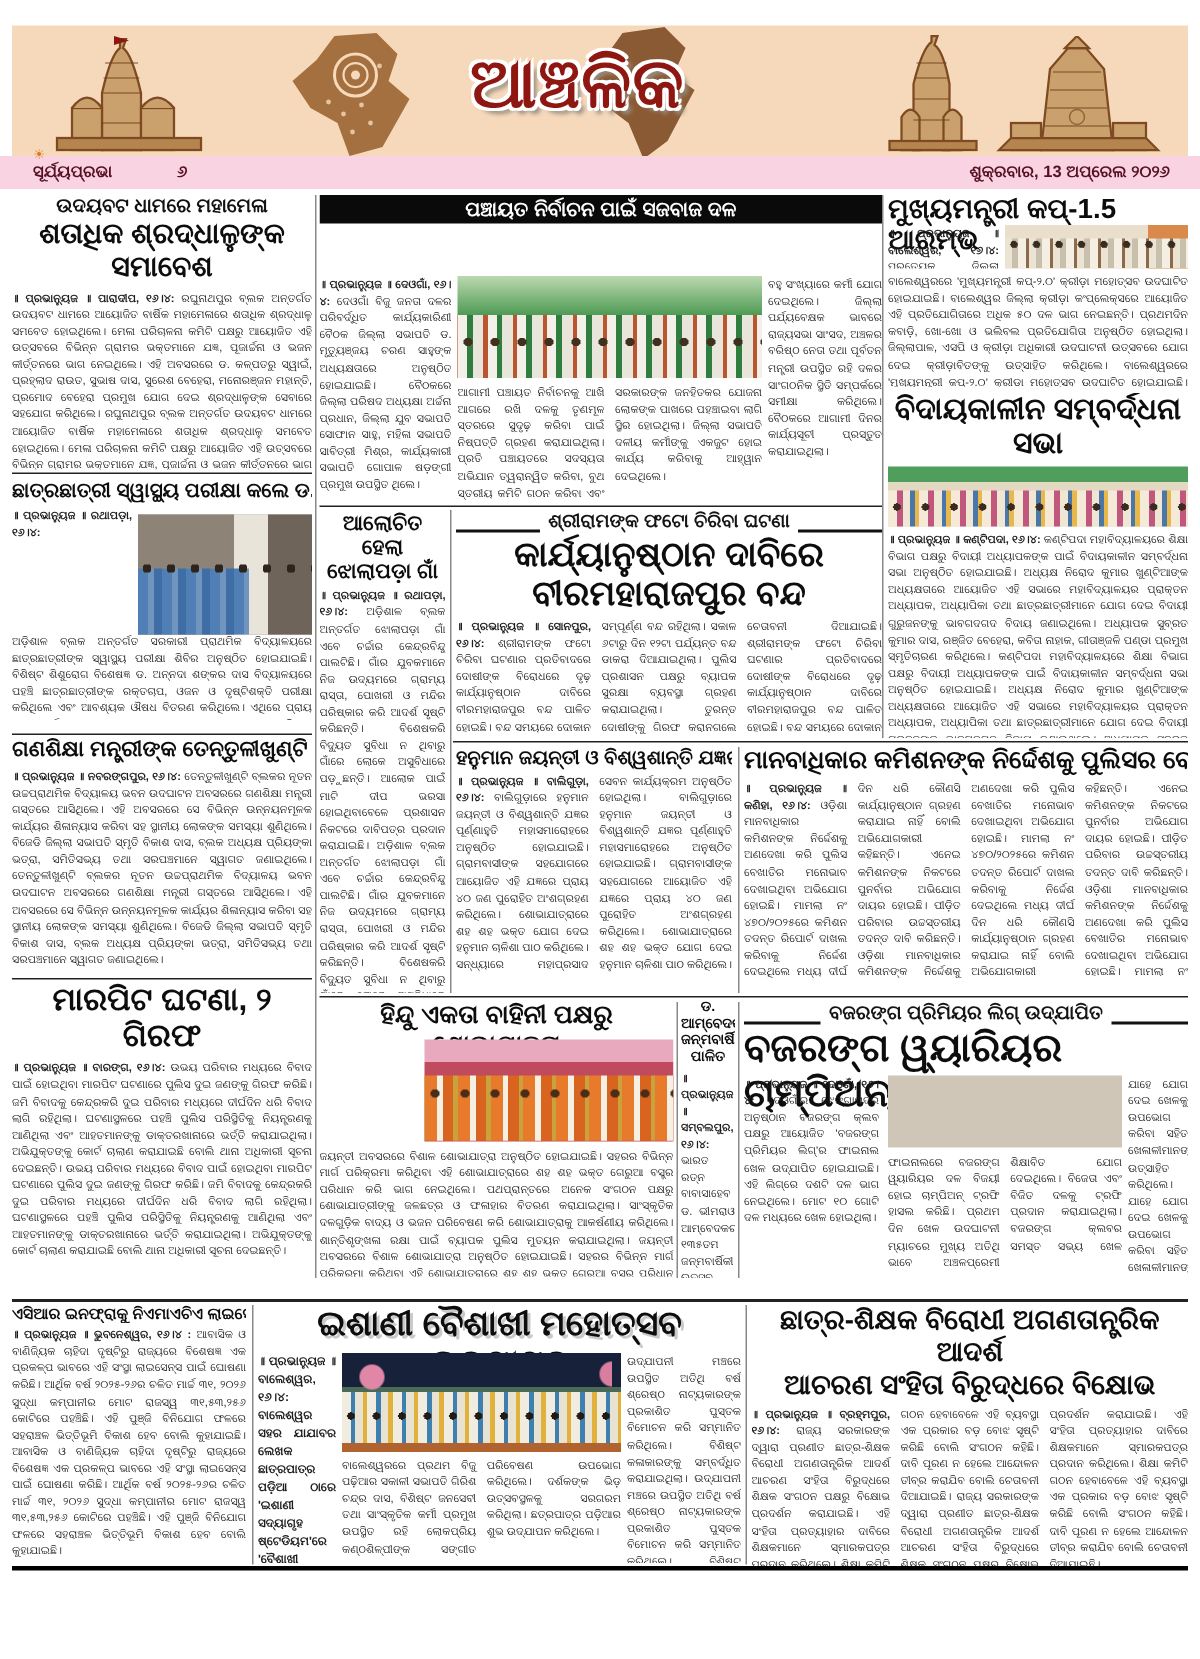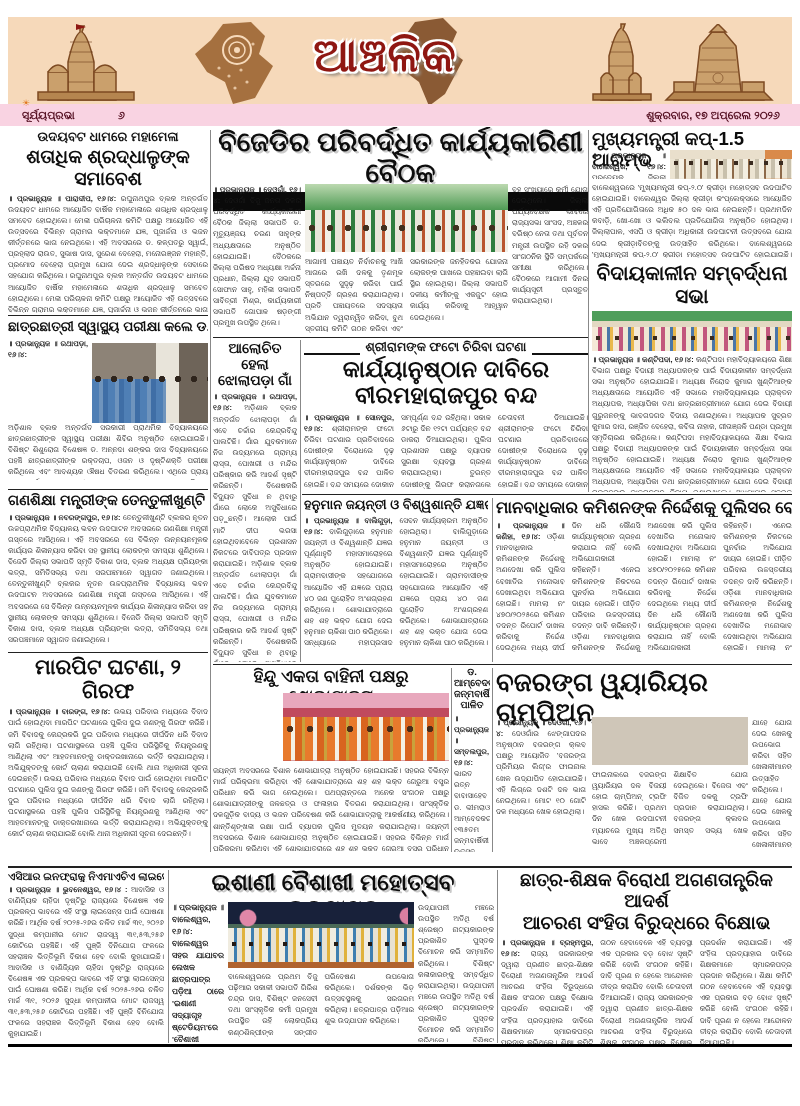--- a/index.html
+++ b/index.html
@@ -169,21 +169,21 @@
           <line x1="36" y1="60" x2="80" y2="60"></line>
         <circle cx="58" cy="54" r="5" fill="none"></circle>
       </g>
     </svg>
   </div>
 
   <div class="abs" id="pinkstrip"></div>
   <div class="abs" id="sun">☀</div>
   <div class="abs stripTxt" style="left:22px;top:104px;z-index:5">ସୂର୍ଯ୍ୟପ୍ରଭା</div>
   <div class="abs stripTxt" style="left:118px;top:104px;z-index:5">୬</div>
-  <div class="abs stripTxt" style="right:20px;top:104px;z-index:5">ଶୁକ୍ରବାର, ୧୭ ଅପ୍ରେଲ ୨୦୨୬</div>
+  <div class="abs stripTxt" style="right:20px;top:104px;z-index:5">ଶୁକ୍ରବାର, 13 ଅପ୍ରେଲ ୨୦୨୬</div>
 
   <div class="abs vr" style="left:210px;top:130px;height:722px"></div>
   <div class="abs vr" style="left:588px;top:130px;height:362px"></div>
   <div class="abs vr" style="left:300px;top:340px;height:322px"></div>
   <div class="abs vr" style="left:492px;top:498px;height:164px"></div>
   <div class="abs vr" style="left:451px;top:668px;height:184px"></div>
   <div class="abs vr" style="left:492px;top:668px;height:184px"></div>
   <div class="abs vr" style="left:168px;top:870px;height:173px"></div>
   <div class="abs vr" style="left:497px;top:870px;height:173px"></div>
 
@@ -234,21 +234,20 @@
 
   <div class="abs clip" style="left:8px;top:870px;width:156px;height:174px">
     <div class="hl ctr nowrap" style="font-size:10.5px;margin-bottom:2px">ଏସିଆର ଇନଫ୍ରାକୁ ନିଏମାଏଚିଏ ଲାଇସେନ୍ସ</div>
     <div class="body" style="height:156px">
       <span class="dl">॥ ପ୍ରଭାନ୍ୟୁଜ ॥ ଭୁବନେଶ୍ୱର, ୧୬।୪ :</span>
       <span>ଆବାସିକ ଓ ବାଣିଜ୍ୟିକ ଚାହିଦା ଦୃଷ୍ଟିରୁ ରାଜ୍ୟରେ ବିଶେଷଜ୍ଞ ଏକ ପ୍ରକଳ୍ପ ଭାବରେ ଏହି ସଂସ୍ଥା ଲାଇସେନ୍ସ ପାଇଁ ଘୋଷଣା କରିଛି। ଆର୍ଥିକ ବର୍ଷ ୨୦୨୫-୨୬ର ଚଳିତ ମାର୍ଚ୍ଚ ୩୧, ୨୦୨୬ ସୁଦ୍ଧା କମ୍ପାନୀର ମୋଟ ରାଜସ୍ୱ ୩୧,୫୩,୨୫୬ କୋଟିରେ ପହଞ୍ଚିଛି। ଏହି ପୁଞ୍ଜି ବିନିଯୋଗ ଫଳରେ ସହରାଞ୍ଚଳ ଭିତ୍ତିଭୂମି ବିକାଶ ହେବ ବୋଲି କୁହାଯାଇଛି। ଆବାସିକ ଓ ବାଣିଜ୍ୟିକ ଚାହିଦା ଦୃଷ୍ଟିରୁ ରାଜ୍ୟରେ ବିଶେଷଜ୍ଞ ଏକ ପ୍ରକଳ୍ପ ଭାବରେ ଏହି ସଂସ୍ଥା ଲାଇସେନ୍ସ ପାଇଁ ଘୋଷଣା କରିଛି। ଆର୍ଥିକ ବର୍ଷ ୨୦୨୫-୨୬ର ଚଳିତ ମାର୍ଚ୍ଚ ୩୧, ୨୦୨୬ ସୁଦ୍ଧା କମ୍ପାନୀର ମୋଟ ରାଜସ୍ୱ ୩୧,୫୩,୨୫୬ କୋଟିରେ ପହଞ୍ଚିଛି। ଏହି ପୁଞ୍ଜି ବିନିଯୋଗ ଫଳରେ ସହରାଞ୍ଚଳ ଭିତ୍ତିଭୂମି ବିକାଶ ହେବ ବୋଲି କୁହାଯାଇଛି।</span>
     </div>
   </div>
 
   <div class="abs clip" style="left:213px;top:127px;width:375px;height:208px">
-    <div class="hl ctr shadowed" style="font-size:27px">ବିଜେଡିର ପରିବର୍ଦ୍ଧିତ କାର୍ଯ୍ୟକାରିଣୀ ବୈଠକ</div>
     <div id="bjdbar" style="margin-top:3px;height:19px">ପଞ୍ଚାୟତ ନିର୍ବାଚନ ପାଇଁ ସଜବାଜ ଦଳ</div>
     <div class="abs photo ph-bjd" style="left:92px;top:57px;width:203px;height:68px" aria-label="BJD expanded working-committee meeting group photo"></div>
     <div class="abs body" style="left:0;top:57px;width:88px;height:150px">
       <span class="dl">॥ ପ୍ରଭାନ୍ୟୁଜ ॥ ଦେଓଗାଁ, ୧୬।୪:</span>
       <span>ଦେଓଗାଁ ବିଜୁ ଜନତା ଦଳର ପରିବର୍ଦ୍ଧିତ କାର୍ଯ୍ୟକାରିଣୀ ବୈଠକ ଜିଲ୍ଲା ସଭାପତି ଡ. ମୃତ୍ୟୁଞ୍ଜୟ ଚରଣ ସାହୁଙ୍କ ଅଧ୍ୟକ୍ଷତାରେ ଅନୁଷ୍ଠିତ ହୋଇଯାଇଛି। ବୈଠକରେ ଜିଲ୍ଲା ପରିଷଦ ଅଧ୍ୟକ୍ଷା ଅର୍ଚ୍ଚନା ପ୍ରଧାନ, ଜିଲ୍ଲା ଯୁବ ସଭାପତି ସୋଫାନ ସାହୁ, ମହିଳା ସଭାପତି ସାବିତ୍ରୀ ମିଶ୍ର, କାର୍ଯ୍ୟକାରୀ ସଭାପତି ଗୋପାଳ ଷଡ଼ଙ୍ଗୀ ପ୍ରମୁଖ ଉପସ୍ଥିତ ଥିଲେ।</span>
     </div>
     <div class="abs body" style="left:299px;top:57px;width:76px;height:150px">
       <span>ବହୁ ସଂଖ୍ୟାରେ କର୍ମୀ ଯୋଗ ଦେଇଥିଲେ। ଜିଲ୍ଲା ପର୍ଯ୍ୟବେକ୍ଷକ ଭାବରେ ରାଜ୍ୟସଭା ସାଂସଦ, ଅଞ୍ଚଳର ବରିଷ୍ଠ ନେତା ତଥା ପୂର୍ବତନ ମନ୍ତ୍ରୀ ଉପସ୍ଥିତ ରହି ଦଳର ସାଂଗଠନିକ ସ୍ଥିତି ସମ୍ପର୍କରେ ସମୀକ୍ଷା କରିଥିଲେ। ବୈଠକରେ ଆଗାମୀ ଦିନର କାର୍ଯ୍ୟସୂଚୀ ପ୍ରସ୍ତୁତ କରାଯାଇଥିଲା।</span>
     </div>
     <div class="abs body c2" style="left:92px;top:129px;width:203px;height:78px">
@@ -305,20 +304,25 @@
   <div class="abs clip" style="left:454px;top:667px;width:36px;height:185px">
     <div class="hl ctr" style="font-size:9.5px">ଡ. ଆମ୍ବେଦକରଙ୍କ</div>
     <div class="hl ctr" style="font-size:9.5px;margin-bottom:2px">ଜନ୍ମବାର୍ଷିକୀ ପାଳିତ</div>
     <div class="body" style="height:150px">
       <span class="dl">॥ ପ୍ରଭାନ୍ୟୁଜ ॥ ସମ୍ବଲପୁର, ୧୬।୪:</span>
       <span>ଭାରତ ରତ୍ନ ବାବାସାହେବ ଡ. ଭୀମରାଓ ଆମ୍ବେଦକରଙ୍କ ୧୩୫ତମ ଜନ୍ମବାର୍ଷିକୀ ଉତ୍ସବ ପାଳିତ ହୋଇଯାଇଛି। ଏହି ଅବସରରେ ତାଙ୍କ ପ୍ରତିମୂର୍ତ୍ତିରେ ମାଲ୍ୟାର୍ପଣ କରାଯାଇଥିଲା। ଡ. ଆମ୍ବେଦକରଙ୍କ ସଂଗ୍ରାମୀ ଜୀବନୀ ଉପରେ ଆଲୋଚନା କରାଯାଇଥିଲା। ବରିଷ୍ଠ ନାଗରିକ ଓ ଯୁବଗୋଷ୍ଠୀ କାର୍ଯ୍ୟକ୍ରମରେ ଯୋଗଦାନ କରିଥିଲେ।</span>
     </div>
   </div>
 
   <div class="abs clip" style="left:496px;top:667px;width:296px;height:185px">
+    <div class="dashkick" style="font-size:13px">
+      <span class="dash"></span>
+      <span>ବଜରଙ୍ଗ ପ୍ରିମିୟର ଲିଗ୍ ଉଦ୍‌ଯାପିତ</span>
+      <span class="dash"></span>
+    </div>
     <div class="hl" style="font-size:26px;margin:1px 0 3px">ବଜରଙ୍ଗ ୱ୍ୟାରିୟର ଚାମ୍ପିଅନ୍</div>
     <div class="abs photo ph-bajrang" style="left:96px;top:50px;width:156px;height:48px" aria-label="Night crowd at Bajrang Premier League final"></div>
     <div class="abs body" style="left:0;top:50px;width:90px;height:135px">
       <span class="dl">॥ ପ୍ରଭାନ୍ୟୁଜ ॥ ଦେଓଗାଁ, ୧୬।୪:</span>
       <span>ଦେଓଗାଁର ଝେଙ୍ଗାପଦର ଅନୁଷ୍ଠାନ ବଜରଙ୍ଗ କ୍ଲବ ପକ୍ଷରୁ ଆୟୋଜିତ 'ବଜରଙ୍ଗ ପ୍ରିମିୟର ଲିଗ୍'ର ଫାଇନାଲ ଖେଳ ଉଦ୍‌ଯାପିତ ହୋଇଯାଇଛି। ଏହି ଲିଗ୍‌ରେ ଦଶଟି ଦଳ ଭାଗ ନେଇଥିଲେ। ମୋଟ ୧୦ ଗୋଟି ଦଳ ମଧ୍ୟରେ ଖେଳ ହୋଇଥିଲା।</span>
     </div>
     <div class="abs body" style="left:256px;top:50px;width:40px;height:135px">
       <span>ଯାହେ ଯୋଗ ଦେଇ ଖେଳକୁ ଉପଭୋଗ କରିବା ସହିତ ଖେଳାଳୀମାନଙ୍କୁ ଉତ୍ସାହିତ କରିଥିଲେ। ଯାହେ ଯୋଗ ଦେଇ ଖେଳକୁ ଉପଭୋଗ କରିବା ସହିତ ଖେଳାଳୀମାନଙ୍କୁ ଉତ୍ସାହିତ କରିଥିଲେ।</span>
     </div>
     <div class="abs body c2" style="left:96px;top:102px;width:156px;height:83px">

